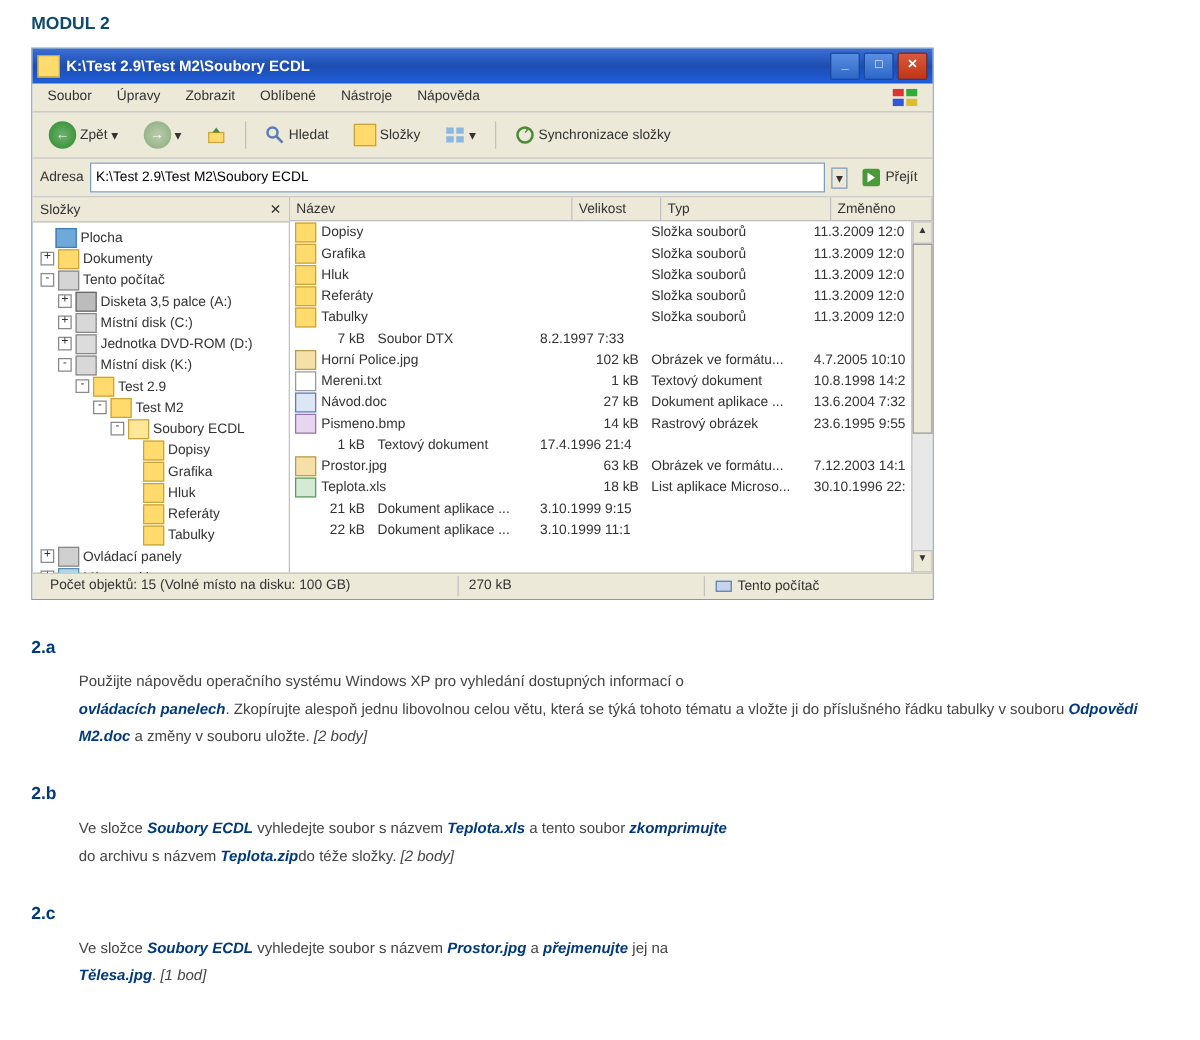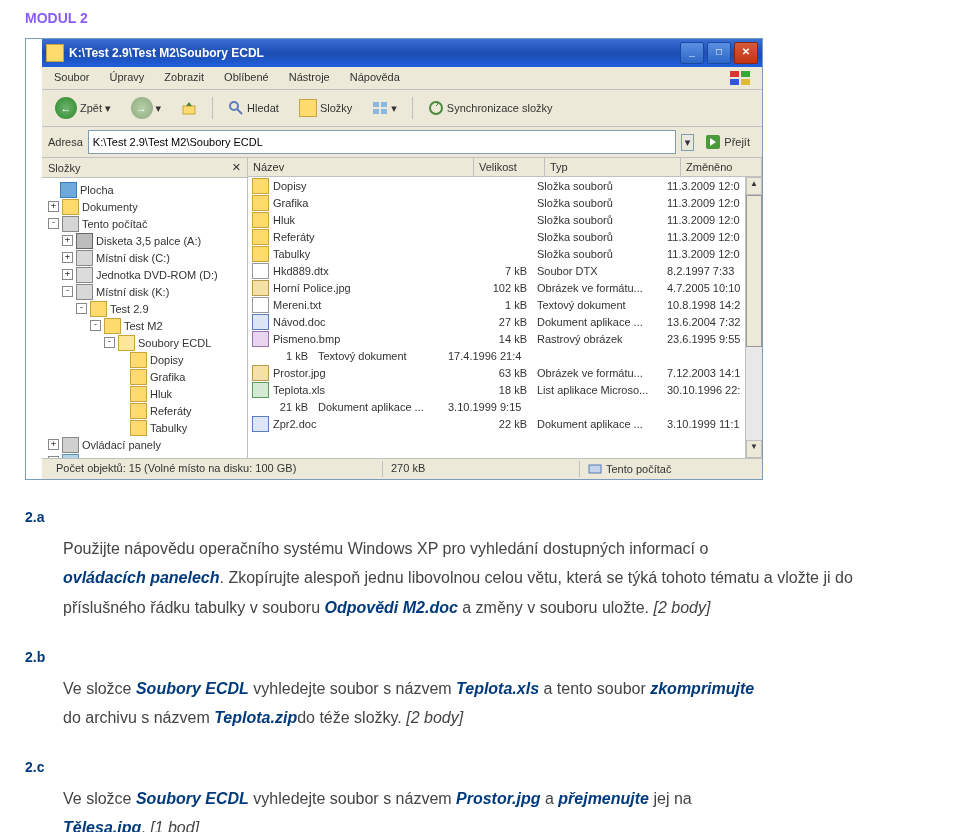--- a/index.html
+++ b/index.html
@@ -4,29 +4,28 @@
 <style>
   body {
     margin: 0;
     padding: 10px 25px;
     font-family: Verdana, Geneva, sans-serif;
     font-size: 13px;
     color: #333;
     background: #fff;
     width: 910px;
   }
-  .module-header { color: #8b5cf6; font-weight: bold; font-size: 14px; margin-bottom: 12px; }
+  .module-header { color: #0c4a6e; font-weight: bold; font-size: 14px; margin-bottom: 12px; }
   .window {
     border: 1px solid #7a9cbd;
     width: 720px;
     background: #fff;
     font-family: Tahoma, sans-serif;
     font-size: 11px;
     margin-bottom: 25px;
-    padding-left: 16px;
   }
   .titlebar {
     background: linear-gradient(to bottom, #3a6fd6 0%, #1d4db0 50%, #1f5fde 100%);
     color: #fff;
     display: flex;
     align-items: center;
     padding: 3px 4px;
     font-size: 12px;
     font-weight: bold;
   }
@@ -74,21 +73,21 @@
   .f-ico { width: 15px; height: 14px; flex-shrink: 0; border: 1px solid #999; }
   .statusbar { background: #ece9d8; border-top: 1px solid #c0c0c0; display: flex; padding: 2px 6px; font-size: 11px; }
   .status-cell { border-right: 1px inset #c0c0c0; padding: 1px 8px; }
   .status-cell:first-child { flex: 1; }
   .scrollbar-track { width: 16px; background: #e8e8e8; border-left: 1px solid #c0c0c0; position: relative; }
   .scroll-arrow { height: 16px; background: #ece9d8; border: 1px solid #c0c0c0; text-align: center; line-height: 12px; font-size: 8px; }
   .scroll-thumb { position: absolute; top: 18px; width: 14px; left: 0; height: 150px; background: #ece9d8; border: 1px solid #999; }
 
   .task-block { margin: 8px 0 22px 0; line-height: 1.85; }
   .task-num { color: #003a7d; font-weight: bold; font-size: 14px; margin-bottom: 3px; }
-  .task-body { padding-left: 38px; font-size: 16px; color: #444; }
+  .task-body { padding-left: 38px; font-size: 12px; color: #444; }
   .b-i { color: #003a7d; font-weight: bold; font-style: italic; }
   .pts { font-style: italic; }
 </style>
 </head>
 <body>
 
 <div class="module-header">MODUL 2</div>
 
 <div class="window">
   <div class="titlebar">
@@ -311,24 +310,20 @@
             <div class="file-row">
               <div class="cell-name">
                 <span class="f-ico" style="background: rgb(255, 219, 110); border-color: rgb(201, 164, 58);"></span>
                 <span>Tabulky</span>
               </div>
               <div class="cell-size"></div>
               <div class="cell-type">Složka souborů</div>
               <div class="cell-date">11.3.2009 12:0</div>
             </div>
             <div class="file-row">
-              <div class="cell-name">
-                <span class="f-ico" style="background: rgb(255, 255, 255); border-color: rgb(153, 153, 153);"></span>
-                <span>Hkd889.dtx</span>
-              </div>
               <div class="cell-size">7 kB</div>
               <div class="cell-type">Soubor DTX</div>
               <div class="cell-date">8.2.1997 7:33</div>
             </div>
             <div class="file-row">
               <div class="cell-name">
                 <span class="f-ico" style="background: rgb(245, 224, 168); border-color: rgb(184, 154, 80);"></span>
                 <span>Horní Police.jpg</span>
               </div>
               <div class="cell-size">102 kB</div>
@@ -384,24 +379,20 @@
               <div class="cell-size">18 kB</div>
               <div class="cell-type">List aplikace Microso...</div>
               <div class="cell-date">30.10.1996 22:</div>
             </div>
             <div class="file-row">
               <div class="cell-size">21 kB</div>
               <div class="cell-type">Dokument aplikace ...</div>
               <div class="cell-date">3.10.1999 9:15</div>
             </div>
             <div class="file-row">
-              <div class="cell-name">
-                <span class="f-ico" style="background: rgb(220, 230, 245); border-color: rgb(90, 124, 184);"></span>
-                <span>Zpr2.doc</span>
-              </div>
               <div class="cell-size">22 kB</div>
               <div class="cell-type">Dokument aplikace ...</div>
               <div class="cell-date">3.10.1999 11:1</div>
             </div>
           </div>
         <div class="scrollbar-track">
           <div class="scroll-arrow">▲</div>
           <div class="scroll-thumb"></div>
           <div class="scroll-arrow" style="position:absolute;bottom:0;width:14px;">▼</div>
         </div>

